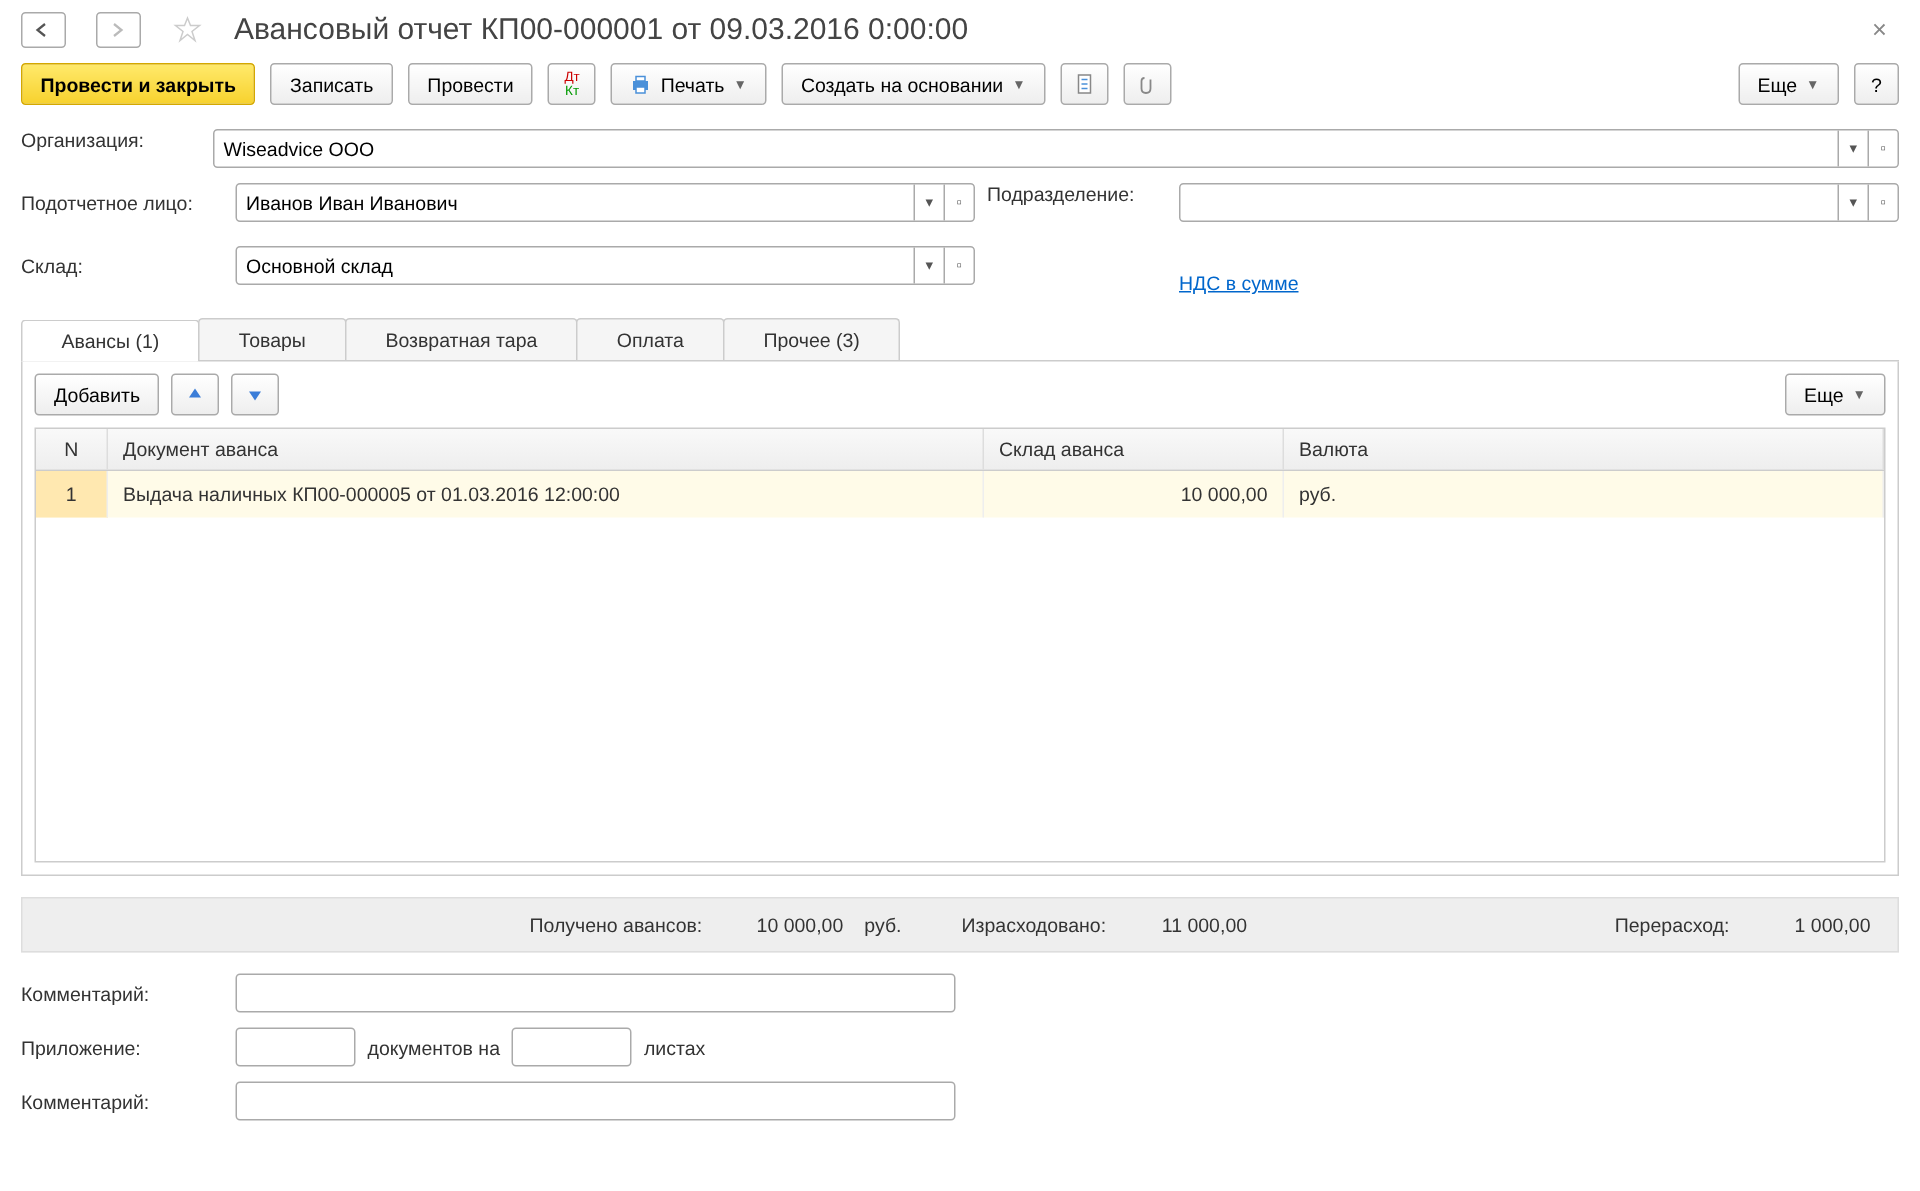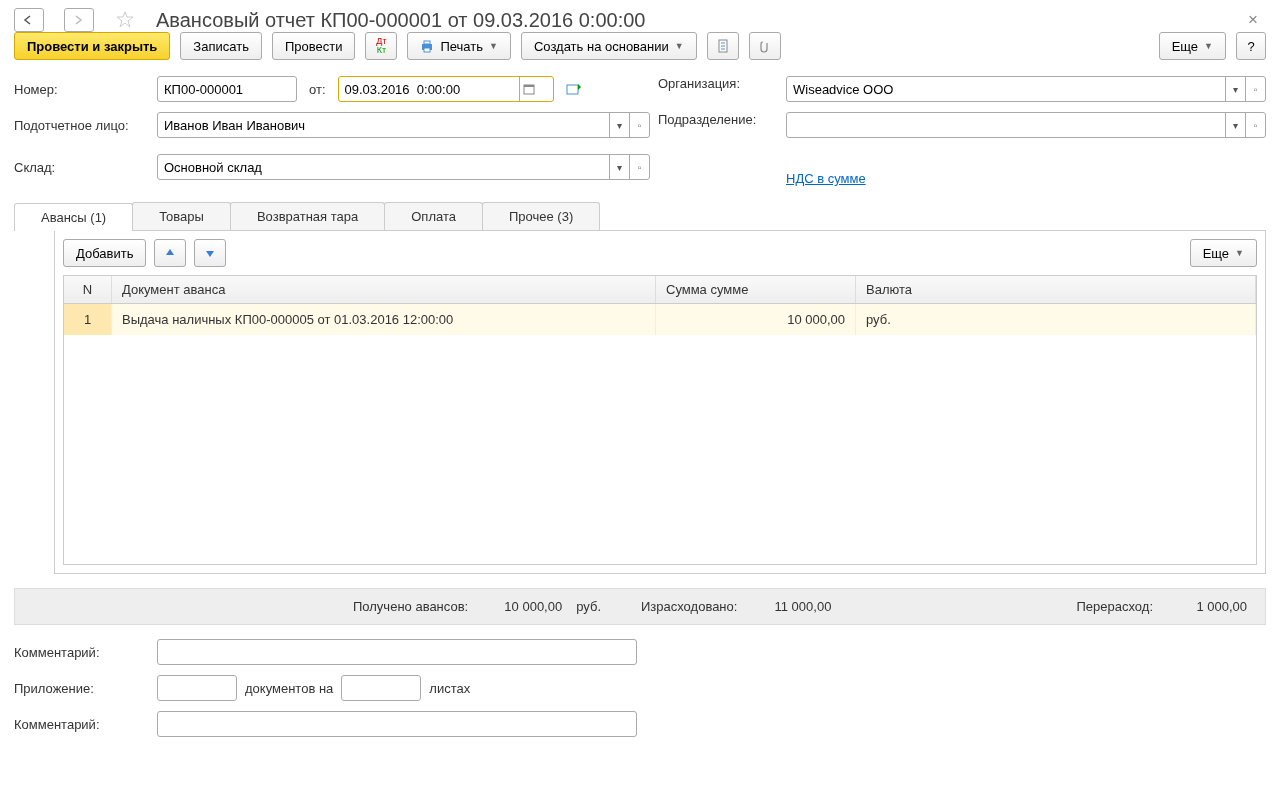--- a/index.html
+++ b/index.html
@@ -1,17 +1,17 @@
 <!DOCTYPE html>
 <html><head>
 <meta charset="utf-8">
 <style>
 * { box-sizing: border-box; margin: 0; padding: 0; }
 body { font-family: Arial, sans-serif; font-size: 13px; background: #fff; color: #333; padding: 8px 14px; }
-.header-bar { display: flex; align-items: center; gap: 20px; }
+.header-bar { display: flex; align-items: center; gap: 20px; margin-bottom: 10px; }
 .nav-btn { width: 30px; height: 24px; border: 1px solid #aaa; background: #fff; border-radius: 3px; display: flex; align-items: center; justify-content: center; cursor: pointer; }
 .star-icon { width: 22px; height: 22px; display: flex; align-items: center; justify-content: center; color: #ccc; }
 .page-title { font-size: 20px; color: #444; }
 .close-x { margin-left: auto; font-size: 17px; color: #888; cursor: pointer; padding: 0 8px; }
 .toolbar { display: flex; align-items: center; gap: 10px; margin-bottom: 16px; flex-wrap: wrap; }
 .btn { border: 1px solid #aaa; background: linear-gradient(#fff,#eee); border-radius: 3px; padding: 6px 12px; cursor: pointer; font-size: 13px; display: flex; align-items: center; gap: 6px; height: 28px; }
 .btn-yellow { background: linear-gradient(#ffe96b,#f7d22e); border-color: #d4a800; font-weight: bold; }
 .btn-icon { width: 32px; justify-content: center; padding: 5px 0; }
 .spacer { flex: 1; }
 .dropdown-caret { font-size: 9px; color: #666; }
@@ -22,21 +22,21 @@
 .label-right { width: 120px; }
 .input-combo { display: flex; border: 1px solid #aaa; border-radius: 3px; height: 26px; background: #fff; }
 .input-combo input { border: none; outline: none; padding: 0 6px; font-size: 13px; background: transparent; }
 .input-combo .combo-btn { border-left: 1px solid #aaa; width: 20px; display: flex; align-items: center; justify-content: center; cursor: pointer; font-size: 10px; color: #555; }
 .date-field { border: 1px solid #e0a800; }
 .refresh-icon { color: #090; cursor: pointer; padding: 0 4px; }
 .link { color: #0066cc; text-decoration: underline; cursor: pointer; margin-top: 23px; }
 .tabs { display: flex; border-bottom: 1px solid #ccc; margin-top: 16px; }
 .tab { border: 1px solid #ccc; border-bottom: none; padding: 6px 26px; background: #f5f5f5; cursor: pointer; margin-right: -1px; border-radius: 3px 3px 0 0; }
 .tab.active { background: #fff; position: relative; top: 1px; }
-.tab-content { border: 1px solid #ccc; border-top: none; padding: 8px; margin-left: 40px; }
+.tab-content { border: 1px solid #ccc; border-top: none; padding: 8px; }
 .table-toolbar { display: flex; align-items: center; gap: 8px; margin-bottom: 8px; }
 .table { border: 1px solid #ccc; width: 100%; }
 .thead { display: flex; background: linear-gradient(#f9f9f9,#eee); border-bottom: 1px solid #ccc; }
 .th { padding: 6px 10px; border-right: 1px solid #ddd; }
 .th-n { width: 48px; text-align: center; }
 .th-doc { flex: 1; }
 .th-sum { width: 200px; }
 .th-cur { width: 400px; }
 .tbody { min-height: 260px; background: #fff; }
 .trow { display: flex; background: #fffbe8; }
@@ -112,42 +112,20 @@
   </button>
   <div class="spacer"></div>
   <button class="btn">
     <span>Еще</span>
     <span class="dropdown-caret">▼</span>
   </button>
   <button class="btn" style="width:30px;justify-content:center;">?</button>
 </div>
 
 <div class="form-row">
-  <div class="form-col-left">
-    <div class="label">Номер:</div>
-    <div class="input-combo" style="width:140px;">
-      <input value="КП00-000001" style="">
-    </div>
-    <span style="padding:0 4px;">от:</span>
-    <div class="input-combo date-field" style="width:216px;">
-      <input style="width: 180px;" value="09.03.2016  0:00:00">
-      <div class="combo-btn">
-        <svg width="12" height="12">
-            <rect x="1" y="2" width="10" height="9" fill="#fff" stroke="#888"></rect>
-            <rect x="1" y="2" width="10" height="2" fill="#888"></rect>
-          </svg>
-      </div>
-    </div>
-    <span class="refresh-icon">
-      <svg width="16" height="14">
-          <rect x="1" y="3" width="11" height="9" fill="none" stroke="#4a90d9"></rect>
-          <path d="M12 2 L15 5 L12 8" fill="#090"></path>
-        </svg>
-    </span>
-  </div>
   <div class="form-col-right">
     <div class="label-right">Организация:</div>
     <div class="input-combo" style="flex:1;">
       <input style="flex: 1 1 0%;" value="Wiseadvice ООО">
       <div class="combo-btn">▾</div>
       <div class="combo-btn">▫</div>
     </div>
   </div>
 </div>
 
@@ -209,21 +187,21 @@
     <div class="spacer"></div>
     <button class="btn">
       <span>Еще</span>
       <span class="dropdown-caret">▼</span>
     </button>
   </div>
   <div class="table">
     <div class="thead">
       <div class="th th-n">N</div>
       <div class="th th-doc">Документ аванса</div>
-      <div class="th th-sum">Сумма сумме</div>
+      <div class="th th-sum">Склад аванса</div>
       <div class="th th-cur">Валюта</div>
     </div>
     <div class="tbody">
       <div class="trow">
         <div class="td td-n">1</div>
         <div class="td td-doc">Выдача наличных КП00-000005 от 01.03.2016 12:00:00</div>
         <div class="td td-sum">10 000,00</div>
         <div class="td td-cur">руб.</div>
       </div>
     </div>

